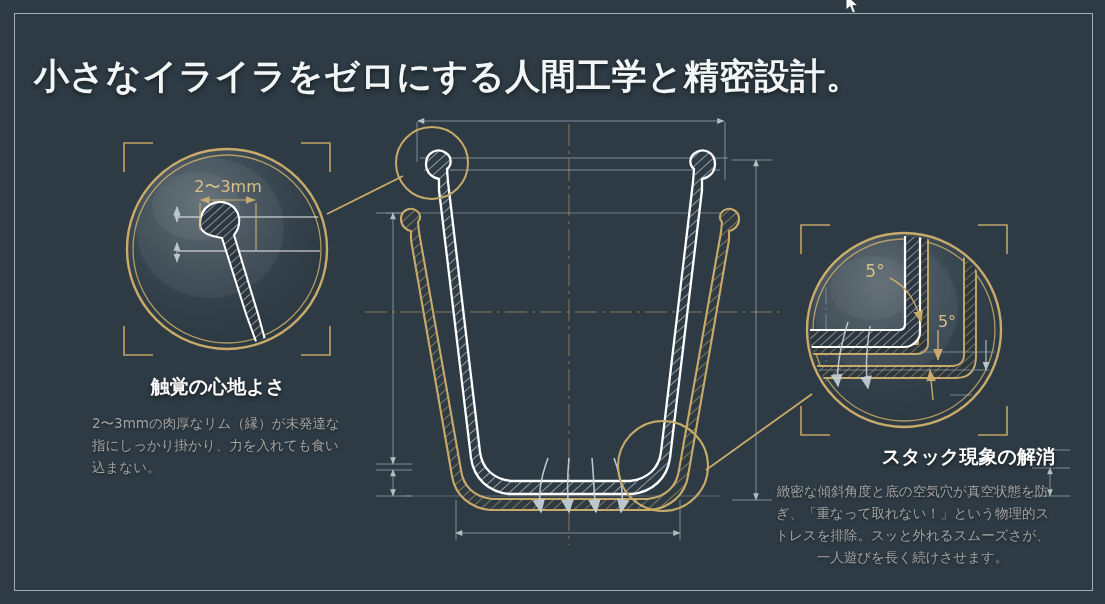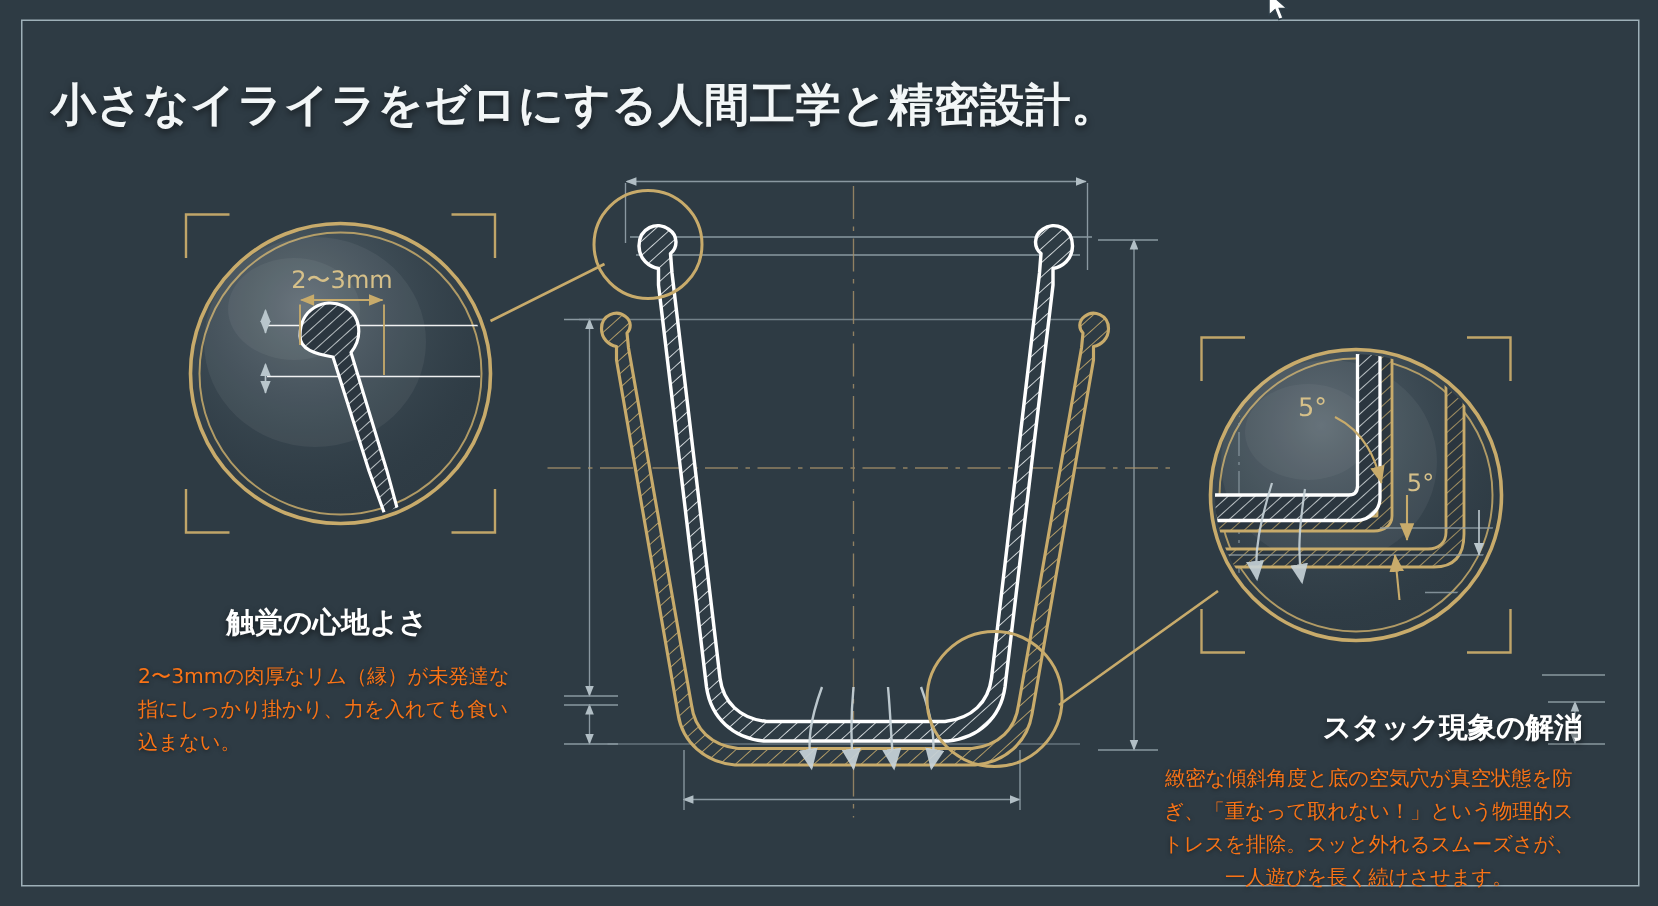--- a/index.html
+++ b/index.html
@@ -12,33 +12,32 @@
 
   
   #frame{
     position:absolute;left:14px;top:13px;right:12px;bottom:13px;
     border:1px solid #9eb0b8;pointer-events:none;
   }
 
   
   #title{
     position:absolute;left:34px;top:30px;
-    color:#f2f6f7;font-size:30px;font-weight:700;letter-spacing:.5px;
+    color:#f2f6f7;font-size:35px;font-weight:700;letter-spacing:.5px;
     text-shadow:0 2px 5px rgba(0,0,0,.55);
     white-space:nowrap;
   }
 
   
   .cap-h{
     color:#ffffff;font-weight:700;font-size:19px;text-align:center;
     text-shadow:0 2px 4px rgba(0,0,0,.6);
-    margin-top:28px;
   }
   .cap-b{
-    color:#f97316;font-size:13.5px;line-height:1.62;
+    color:#a3a3a3;font-size:13.5px;line-height:1.62;
     text-shadow:0 1px 3px rgba(0,0,0,.5);
   }
   #cap-left{position:absolute;left:92px;top:374px;width:252px;}
   #cap-left .cap-b{margin-top:13px;text-align:left;}
   #cap-right{position:absolute;left:770px;top:444px;width:285px;}
   #cap-right .cap-h{text-align:right;}
   #cap-right .cap-b{margin-top:11px;text-align:center;}
 
   
   #cursor{position:absolute;left:845px;top:-6px;width:16px;height:22px;}

